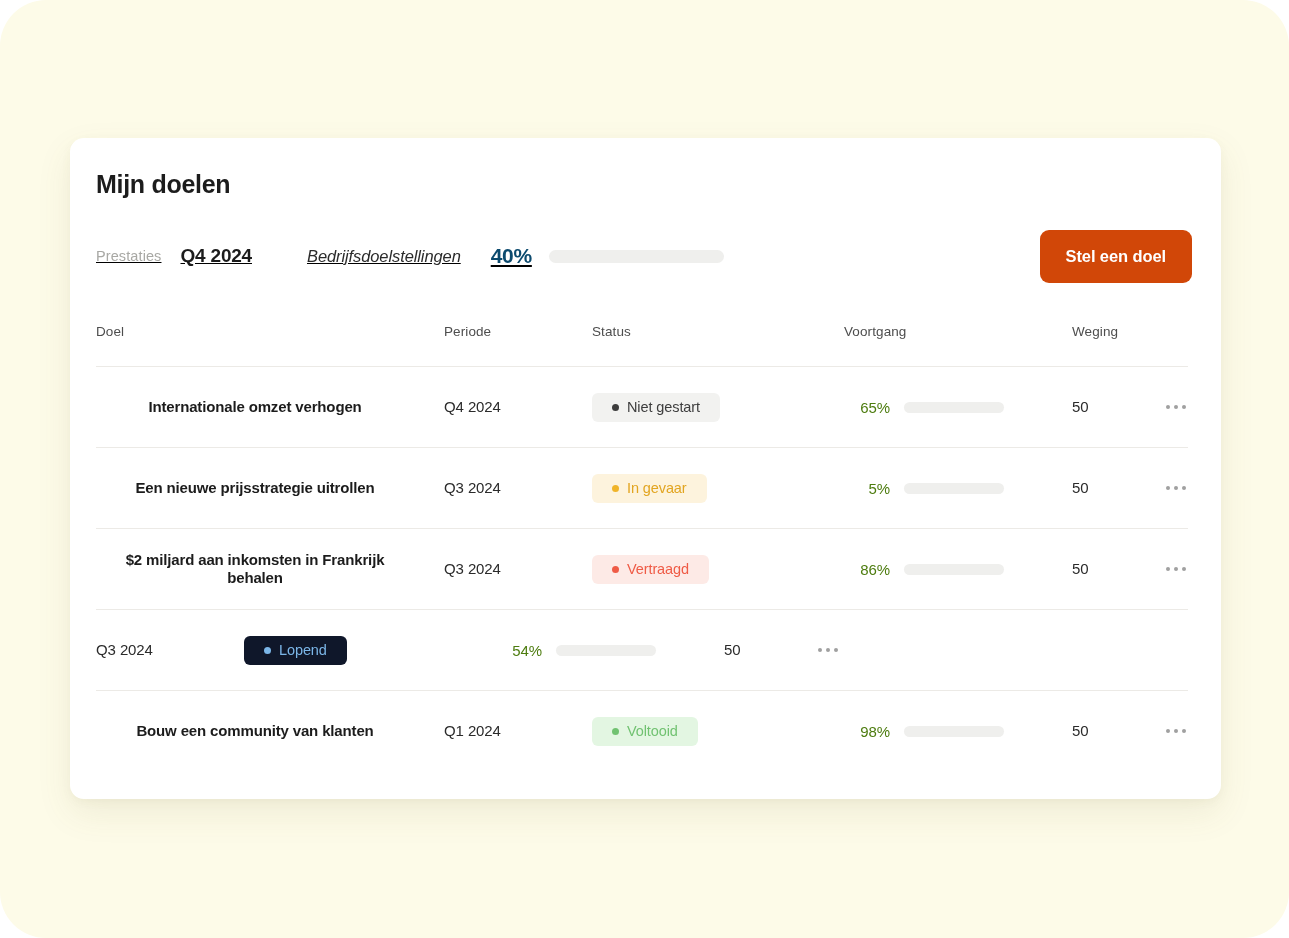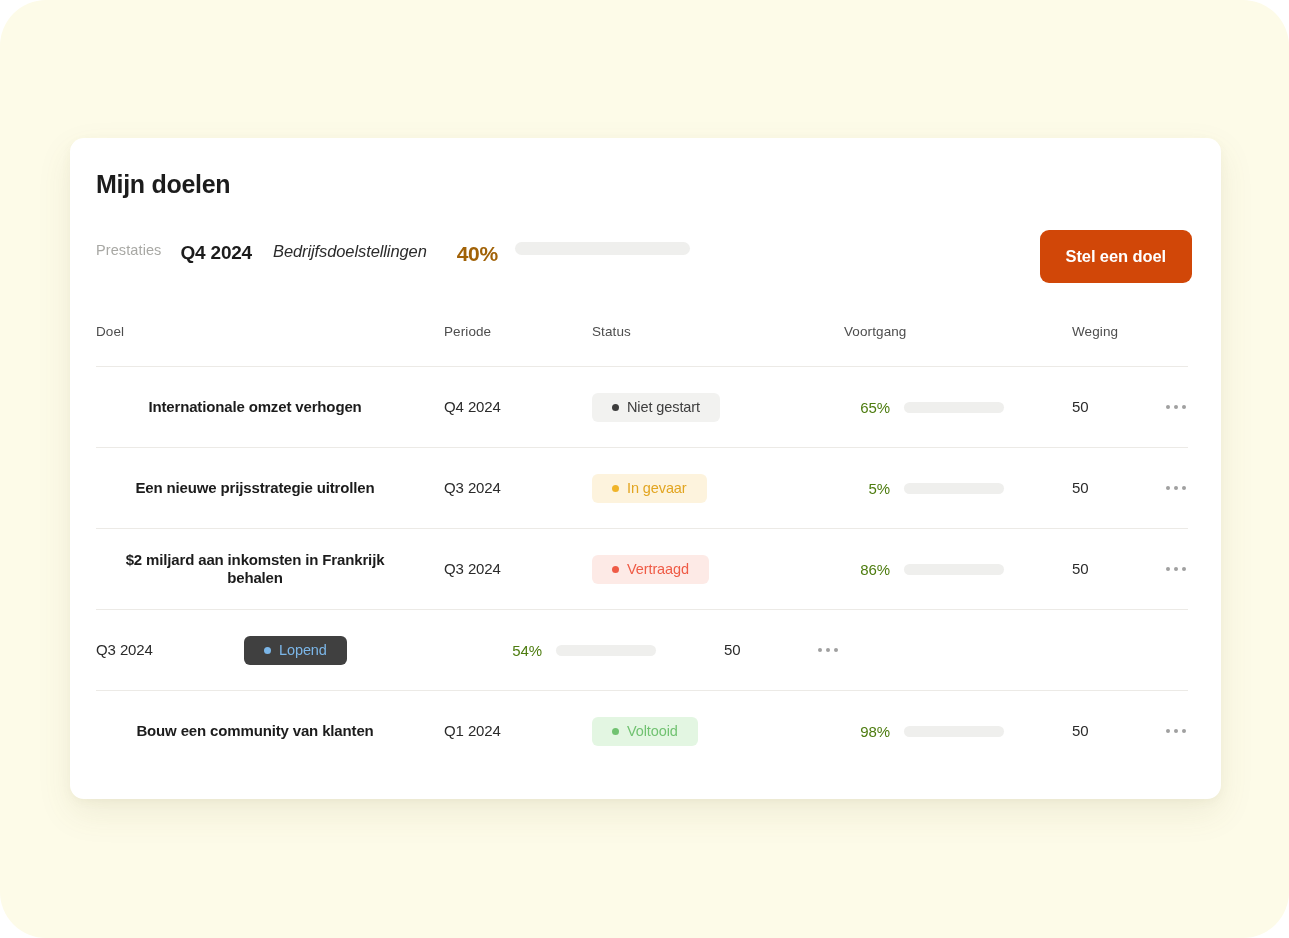--- a/index.html
+++ b/index.html
@@ -51,51 +51,53 @@
     font-weight: 700;
     letter-spacing: -0.3px;
     color: #1c1c1c;
   }
 
   .summary {
     position: absolute;
     left: 26px;
     top: 104px;
     display: flex;
+    align-items: center;
     height: 28px;
+    text-decoration: underline;
   }
 
   .sum-label {
     font-size: 14.5px;
     color: #a8a8a4;
     font-weight: 400;
     letter-spacing: 0.1px;
   }
 
   .sum-period {
     margin-left: 19px;
     font-size: 19px;
     font-weight: 700;
     color: #1c1c1c;
     letter-spacing: -0.2px;
   }
 
   .sum-goaltype {
-    margin-left: 21px;
+    margin-left: 55px;
     font-size: 16.5px;
     font-style: italic;
     color: #2b2b2b;
     letter-spacing: -0.1px;
   }
 
   .sum-pct {
     margin-left: 30px;
     font-size: 21px;
     font-weight: 700;
-    color: #a16207;
+    color: #0c4a6e;
     letter-spacing: -0.3px;
   }
 
   .sum-track {
     margin-left: 17px;
     width: 175px;
     height: 13px;
     background: #efefed;
     border-radius: 7px;
     overflow: hidden;
@@ -339,21 +341,21 @@
             <div class="c-menu">
               <span class="kebab">
                 <i></i>
                 <i></i>
                 <i></i>
               </span>
             </div>
           </div>
           <div class="row body">
             <div class="c-periode"><span class="period">Q3 2024</span></div>
-            <div class="c-status"><span class="badge" style="background: #404040; color: rgb(123, 182, 232);">
+            <div class="c-status"><span class="badge" style="background: #0f172a; color: rgb(123, 182, 232);">
                 <span class="dot" style="background: rgb(123, 182, 232);"></span>
                 <span>Lopend</span>
               </span></div>
             <div class="c-voort">
               <span class="pct">54%</span>
               <span class="track"><span class="fill" style="width: 54%; background: rgb(42, 120, 174);"></span></span>
             </div>
             <div class="c-weging"><span class="weight">50</span></div>
             <div class="c-menu">
               <span class="kebab">

